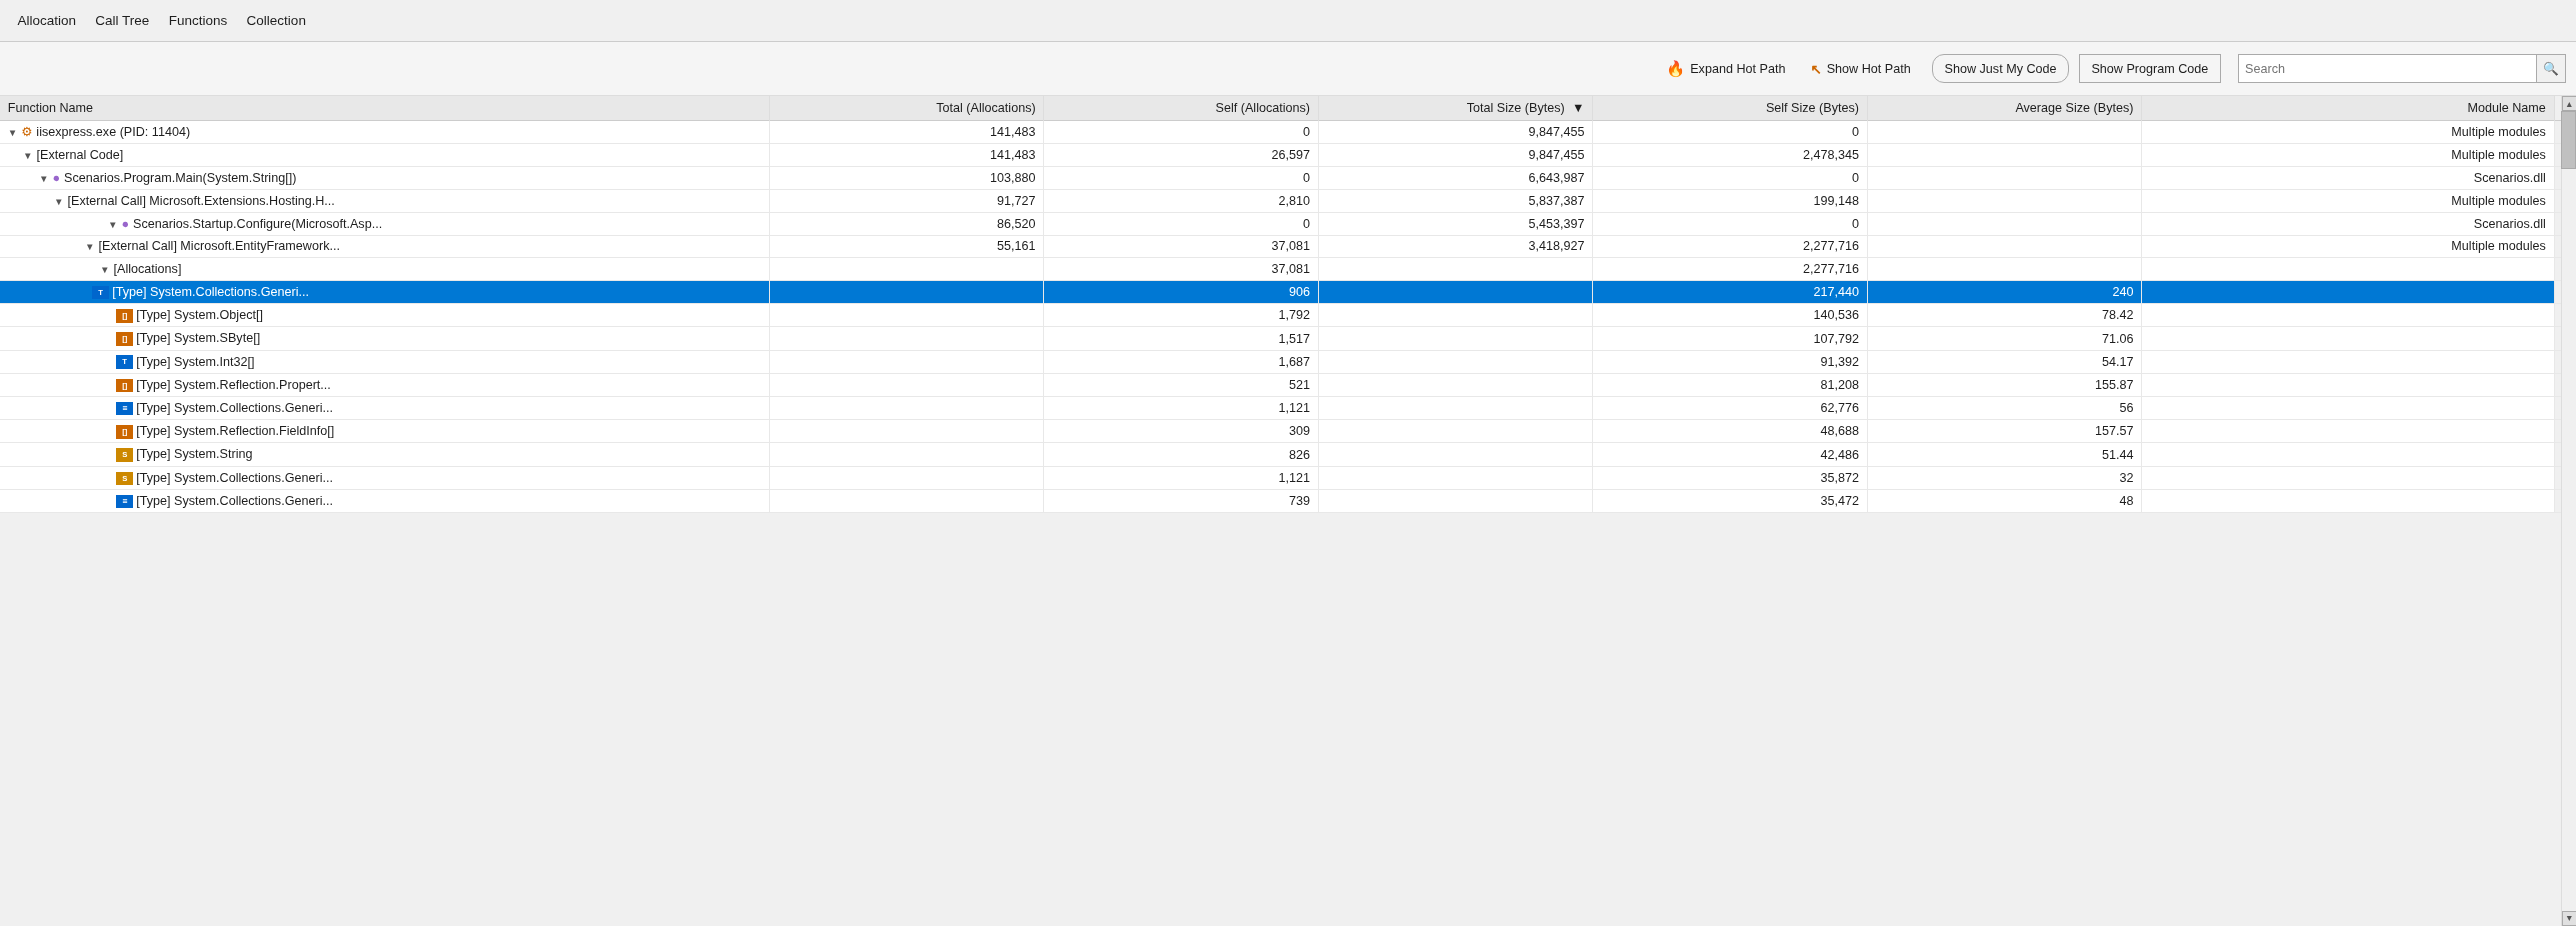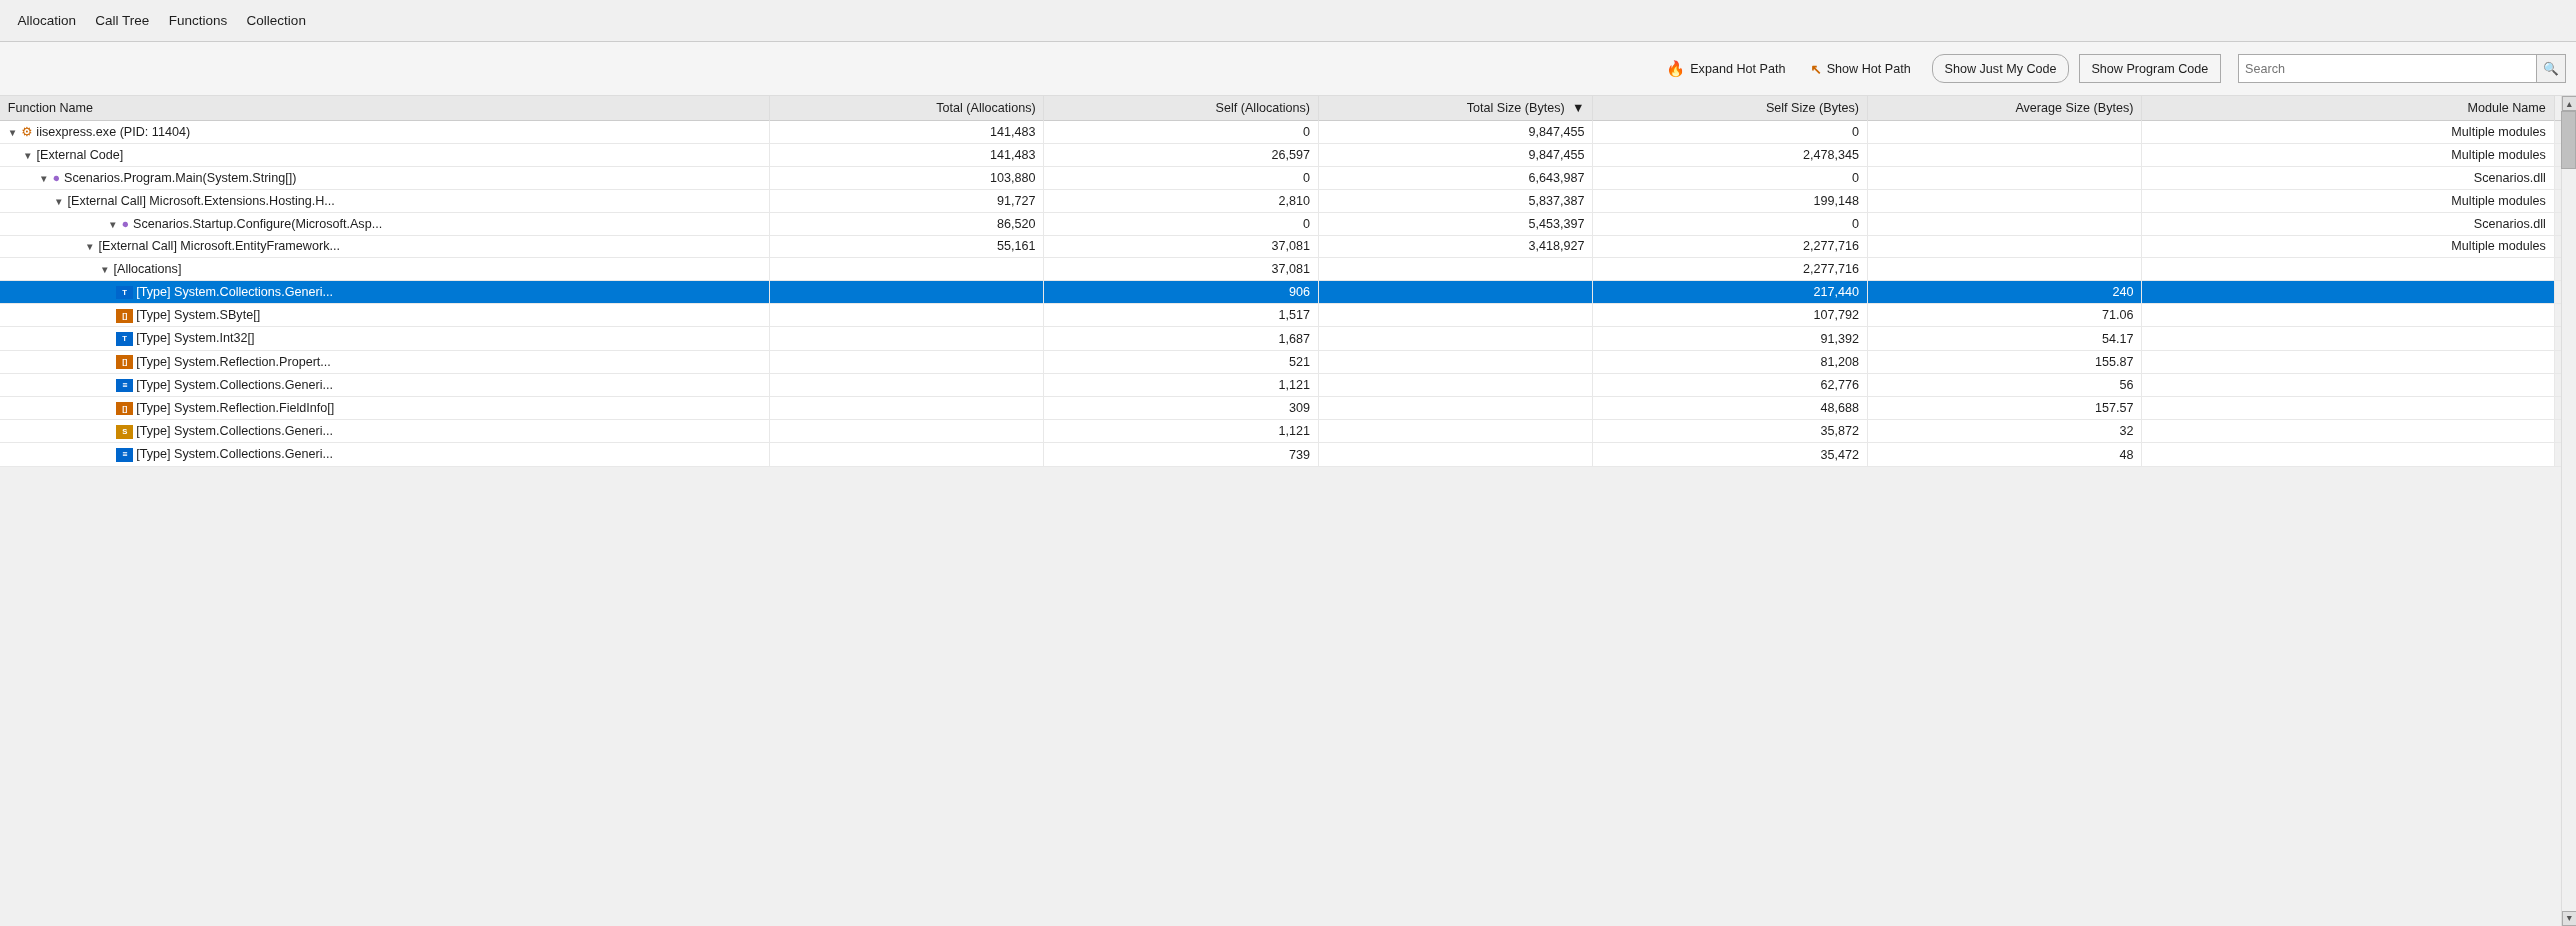--- a/index.html
+++ b/index.html
@@ -333,30 +333,40 @@
     <td class="left-align" style="padding-left: 100px;  overflow:hidden;text-overflow:ellipsis;white-space:nowrap;"><span style="font-size:9.7px;margin-right:3.9px;color:#555;">▼</span>[Allocations]</td>
     <td style=""></td>
     <td style="">37,081</td>
     <td style=""></td>
     <td style="">2,277,716</td>
     <td style=""></td>
     <td style=""></td>
     <td style="width:15.4px;border:none;background:#f0f0f0;"></td>
   </tr>
         <tr class="selected">
-    <td class="left-align" style="padding-left: 116px; color:white; overflow:hidden;text-overflow:ellipsis;white-space:nowrap;"><span style="display:inline-block;width:17.4px;height:13.5px;background:#0066cc;color:white;font-size:7.7px;font-weight:bold;text-align:center;line-height:13.5px;margin-right:2.9px;vertical-align:middle;">T</span>[Type] System.Collections.Generi...</td>
+    <td class="left-align" style="padding-left: 92px; color:white; overflow:hidden;text-overflow:ellipsis;white-space:nowrap;"><span style="display:inline-block;width:17.4px;height:13.5px;background:#0066cc;color:white;font-size:7.7px;font-weight:bold;text-align:center;line-height:13.5px;margin-right:2.9px;vertical-align:middle;">T</span>[Type] System.Collections.Generi...</td>
     <td style="color:white;"></td>
     <td style="color:white;">906</td>
     <td style="color:white;"></td>
     <td style="color:white;">217,440</td>
     <td style="color:white;">240</td>
     <td style="color:white;"></td>
     <td style="width:15.4px;border:none;background:#f0f0f0;"></td>
   </tr>
         <tr>
+    <td class="left-align" style="padding-left: 116px;  overflow:hidden;text-overflow:ellipsis;white-space:nowrap;"><span style="display:inline-block;width:17.4px;height:13.5px;background:#cc6600;color:white;font-size:7.7px;font-weight:bold;text-align:center;line-height:13.5px;margin-right:2.9px;vertical-align:middle;">[]</span>[Type] System.Object[]</td>
+    <td style=""></td>
+    <td style="">1,792</td>
+    <td style=""></td>
+    <td style="">140,536</td>
+    <td style="">78.42</td>
+    <td style=""></td>
+    <td style="width:15.4px;border:none;background:#f0f0f0;"></td>
+  </tr>
+        <tr>
     <td class="left-align" style="padding-left: 116px;  overflow:hidden;text-overflow:ellipsis;white-space:nowrap;"><span style="display:inline-block;width:17.4px;height:13.5px;background:#cc6600;color:white;font-size:7.7px;font-weight:bold;text-align:center;line-height:13.5px;margin-right:2.9px;vertical-align:middle;">[]</span>[Type] System.SByte[]</td>
     <td style=""></td>
     <td style="">1,517</td>
     <td style=""></td>
     <td style="">107,792</td>
     <td style="">71.06</td>
     <td style=""></td>
     <td style="width:15.4px;border:none;background:#f0f0f0;"></td>
   </tr>
         <tr>
@@ -389,20 +399,30 @@
     <td style=""></td>
     <td style="width:15.4px;border:none;background:#f0f0f0;"></td>
   </tr>
         <tr>
     <td class="left-align" style="padding-left: 116px;  overflow:hidden;text-overflow:ellipsis;white-space:nowrap;"><span style="display:inline-block;width:17.4px;height:13.5px;background:#cc6600;color:white;font-size:7.7px;font-weight:bold;text-align:center;line-height:13.5px;margin-right:2.9px;vertical-align:middle;">[]</span>[Type] System.Reflection.FieldInfo[]</td>
     <td style=""></td>
     <td style="">309</td>
     <td style=""></td>
     <td style="">48,688</td>
     <td style="">157.57</td>
+    <td style=""></td>
+    <td style="width:15.4px;border:none;background:#f0f0f0;"></td>
+  </tr>
+        <tr>
+    <td class="left-align" style="padding-left: 116px;  overflow:hidden;text-overflow:ellipsis;white-space:nowrap;"><span style="display:inline-block;width:17.4px;height:13.5px;background:#cc8800;color:white;font-size:7.7px;font-weight:bold;text-align:center;line-height:13.5px;margin-right:2.9px;vertical-align:middle;">S</span>[Type] System.String</td>
+    <td style=""></td>
+    <td style="">826</td>
+    <td style=""></td>
+    <td style="">42,486</td>
+    <td style="">51.44</td>
     <td style=""></td>
     <td style="width:15.4px;border:none;background:#f0f0f0;"></td>
   </tr>
         <tr>
     <td class="left-align" style="padding-left: 116px;  overflow:hidden;text-overflow:ellipsis;white-space:nowrap;"><span style="display:inline-block;width:17.4px;height:13.5px;background:#cc8800;color:white;font-size:7.7px;font-weight:bold;text-align:center;line-height:13.5px;margin-right:2.9px;vertical-align:middle;">S</span>[Type] System.Collections.Generi...</td>
     <td style=""></td>
     <td style="">1,121</td>
     <td style=""></td>
     <td style="">35,872</td>
     <td style="">32</td>

